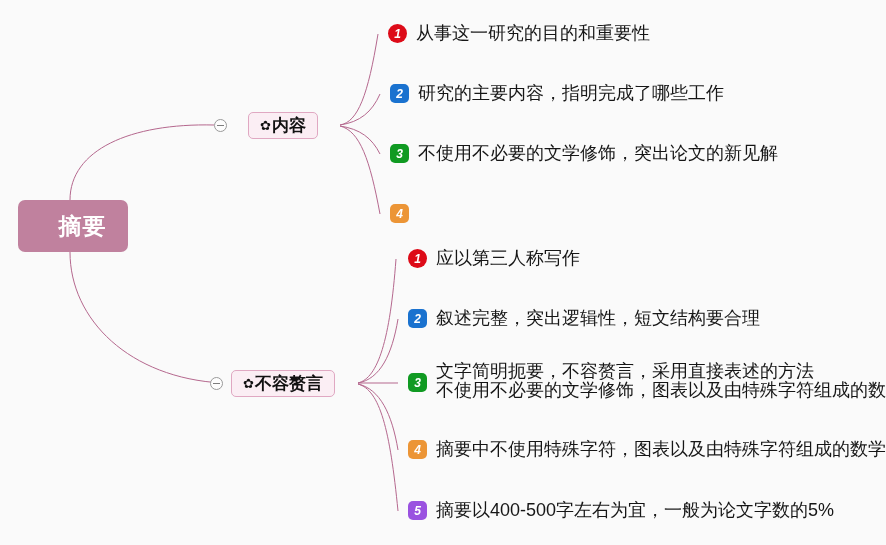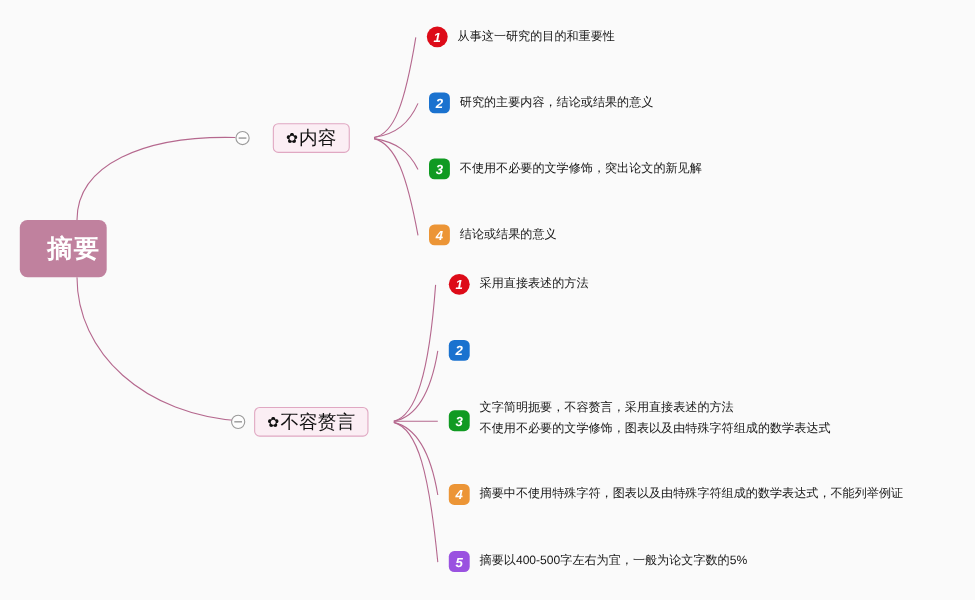--- a/index.html
+++ b/index.html
@@ -25,21 +25,21 @@
     left: 0; top: 0;
     width: 886px;
     height: 545px;
     pointer-events: none;
   }
   
   .root-node {
     position: absolute;
     left: 18px;
     top: 200px;
-    width: 79px;
+    width: 110px;
     height: 52px;
     background: #c0819e;
     border-radius: 7px;
     display: flex;
     align-items: center;
     justify-content: center;
     box-sizing: border-box;
     padding-left: 19px;
   }
   .root-node .root-label {
@@ -65,21 +65,21 @@
   .branch-node .flower-icon {
     color: #111111;
     font-size: 13px;
     line-height: 1;
     margin-right: 1px;
     display: inline-block;
   }
   .branch-node .branch-label {
     color: #111111;
     font-size: 17px;
-    font-weight: normal;
+    font-weight: bold;
     line-height: 1;
     white-space: nowrap;
   }
   .collapse-toggle {
     position: absolute;
     width: 13px;
     height: 13px;
     border: 1px solid #9a9a9a;
     border-radius: 50%;
     background: #fdfdfd;
@@ -112,21 +112,21 @@
     display: flex;
     align-items: center;
     justify-content: center;
     line-height: 1;
     box-sizing: border-box;
     margin-right: 9px;
   }
   .leaf .badge.circle { border-radius: 50%; }
   .leaf .leaf-text {
     color: #161616;
-    font-size: 11px;
+    font-size: 18px;
     line-height: 19px;
     white-space: pre;
   }
   .leaf.two-line .badge { margin-top: 11px; }
 </style>
 </head>
 <body style="background: rgb(250, 250, 250);">
 
 <div id="mindmap">
 
@@ -159,43 +159,43 @@
     <span class="flower-icon">✿</span>
     <span class="branch-label">内容</span>
   </div>
 
   <div class="leaf" style="left:388px; top:24px;">
     <span class="badge circle" style="background:#dd0b18;">1</span>
     <span class="leaf-text">从事这一研究的目的和重要性</span>
   </div>
   <div class="leaf" style="left:390px; top:84px;">
     <span class="badge" style="background:#1a72cf;">2</span>
-    <span class="leaf-text">研究的主要内容，结论或结果的意义</span>
+    <span class="leaf-text">研究的主要内容，指明完成了哪些工作</span>
   </div>
   <div class="leaf" style="left:390px; top:144px;">
     <span class="badge" style="background:#109a22;">3</span>
     <span class="leaf-text">不使用不必要的文学修饰，突出论文的新见解</span>
   </div>
   <div class="leaf" style="left:390px; top:204px;">
     <span class="badge" style="background:#ec9536;">4</span>
-    <span class="leaf-text">结论或结果的意义</span>
   </div>
 
   <div class="collapse-toggle" style="left:210px; top:377px;"></div>
   <div class="branch-node" style="left:231px; top:370px;">
     <span class="flower-icon">✿</span>
     <span class="branch-label">不容赘言</span>
   </div>
 
   <div class="leaf" style="left:408px; top:249px;">
     <span class="badge circle" style="background:#dd0b18;">1</span>
-    <span class="leaf-text">采用直接表述的方法</span>
+    <span class="leaf-text">应以第三人称写作</span>
   </div>
   <div class="leaf" style="left:408px; top:309px;">
     <span class="badge" style="background:#1a72cf;">2</span>
+    <span class="leaf-text">叙述完整，突出逻辑性，短文结构要合理</span>
   </div>
   <div class="leaf two-line" style="left:408px; top:362px;">
     <span class="badge" style="background:#109a22;">3</span>
     <span class="leaf-text">文字简明扼要，不容赘言，采用直接表述的方法
 不使用不必要的文学修饰，图表以及由特殊字符组成的数学表达式</span>
   </div>
   <div class="leaf" style="left:408px; top:440px;">
     <span class="badge" style="background:#ec9536;">4</span>
     <span class="leaf-text">摘要中不使用特殊字符，图表以及由特殊字符组成的数学表达式，不能列举例证</span>
   </div>

